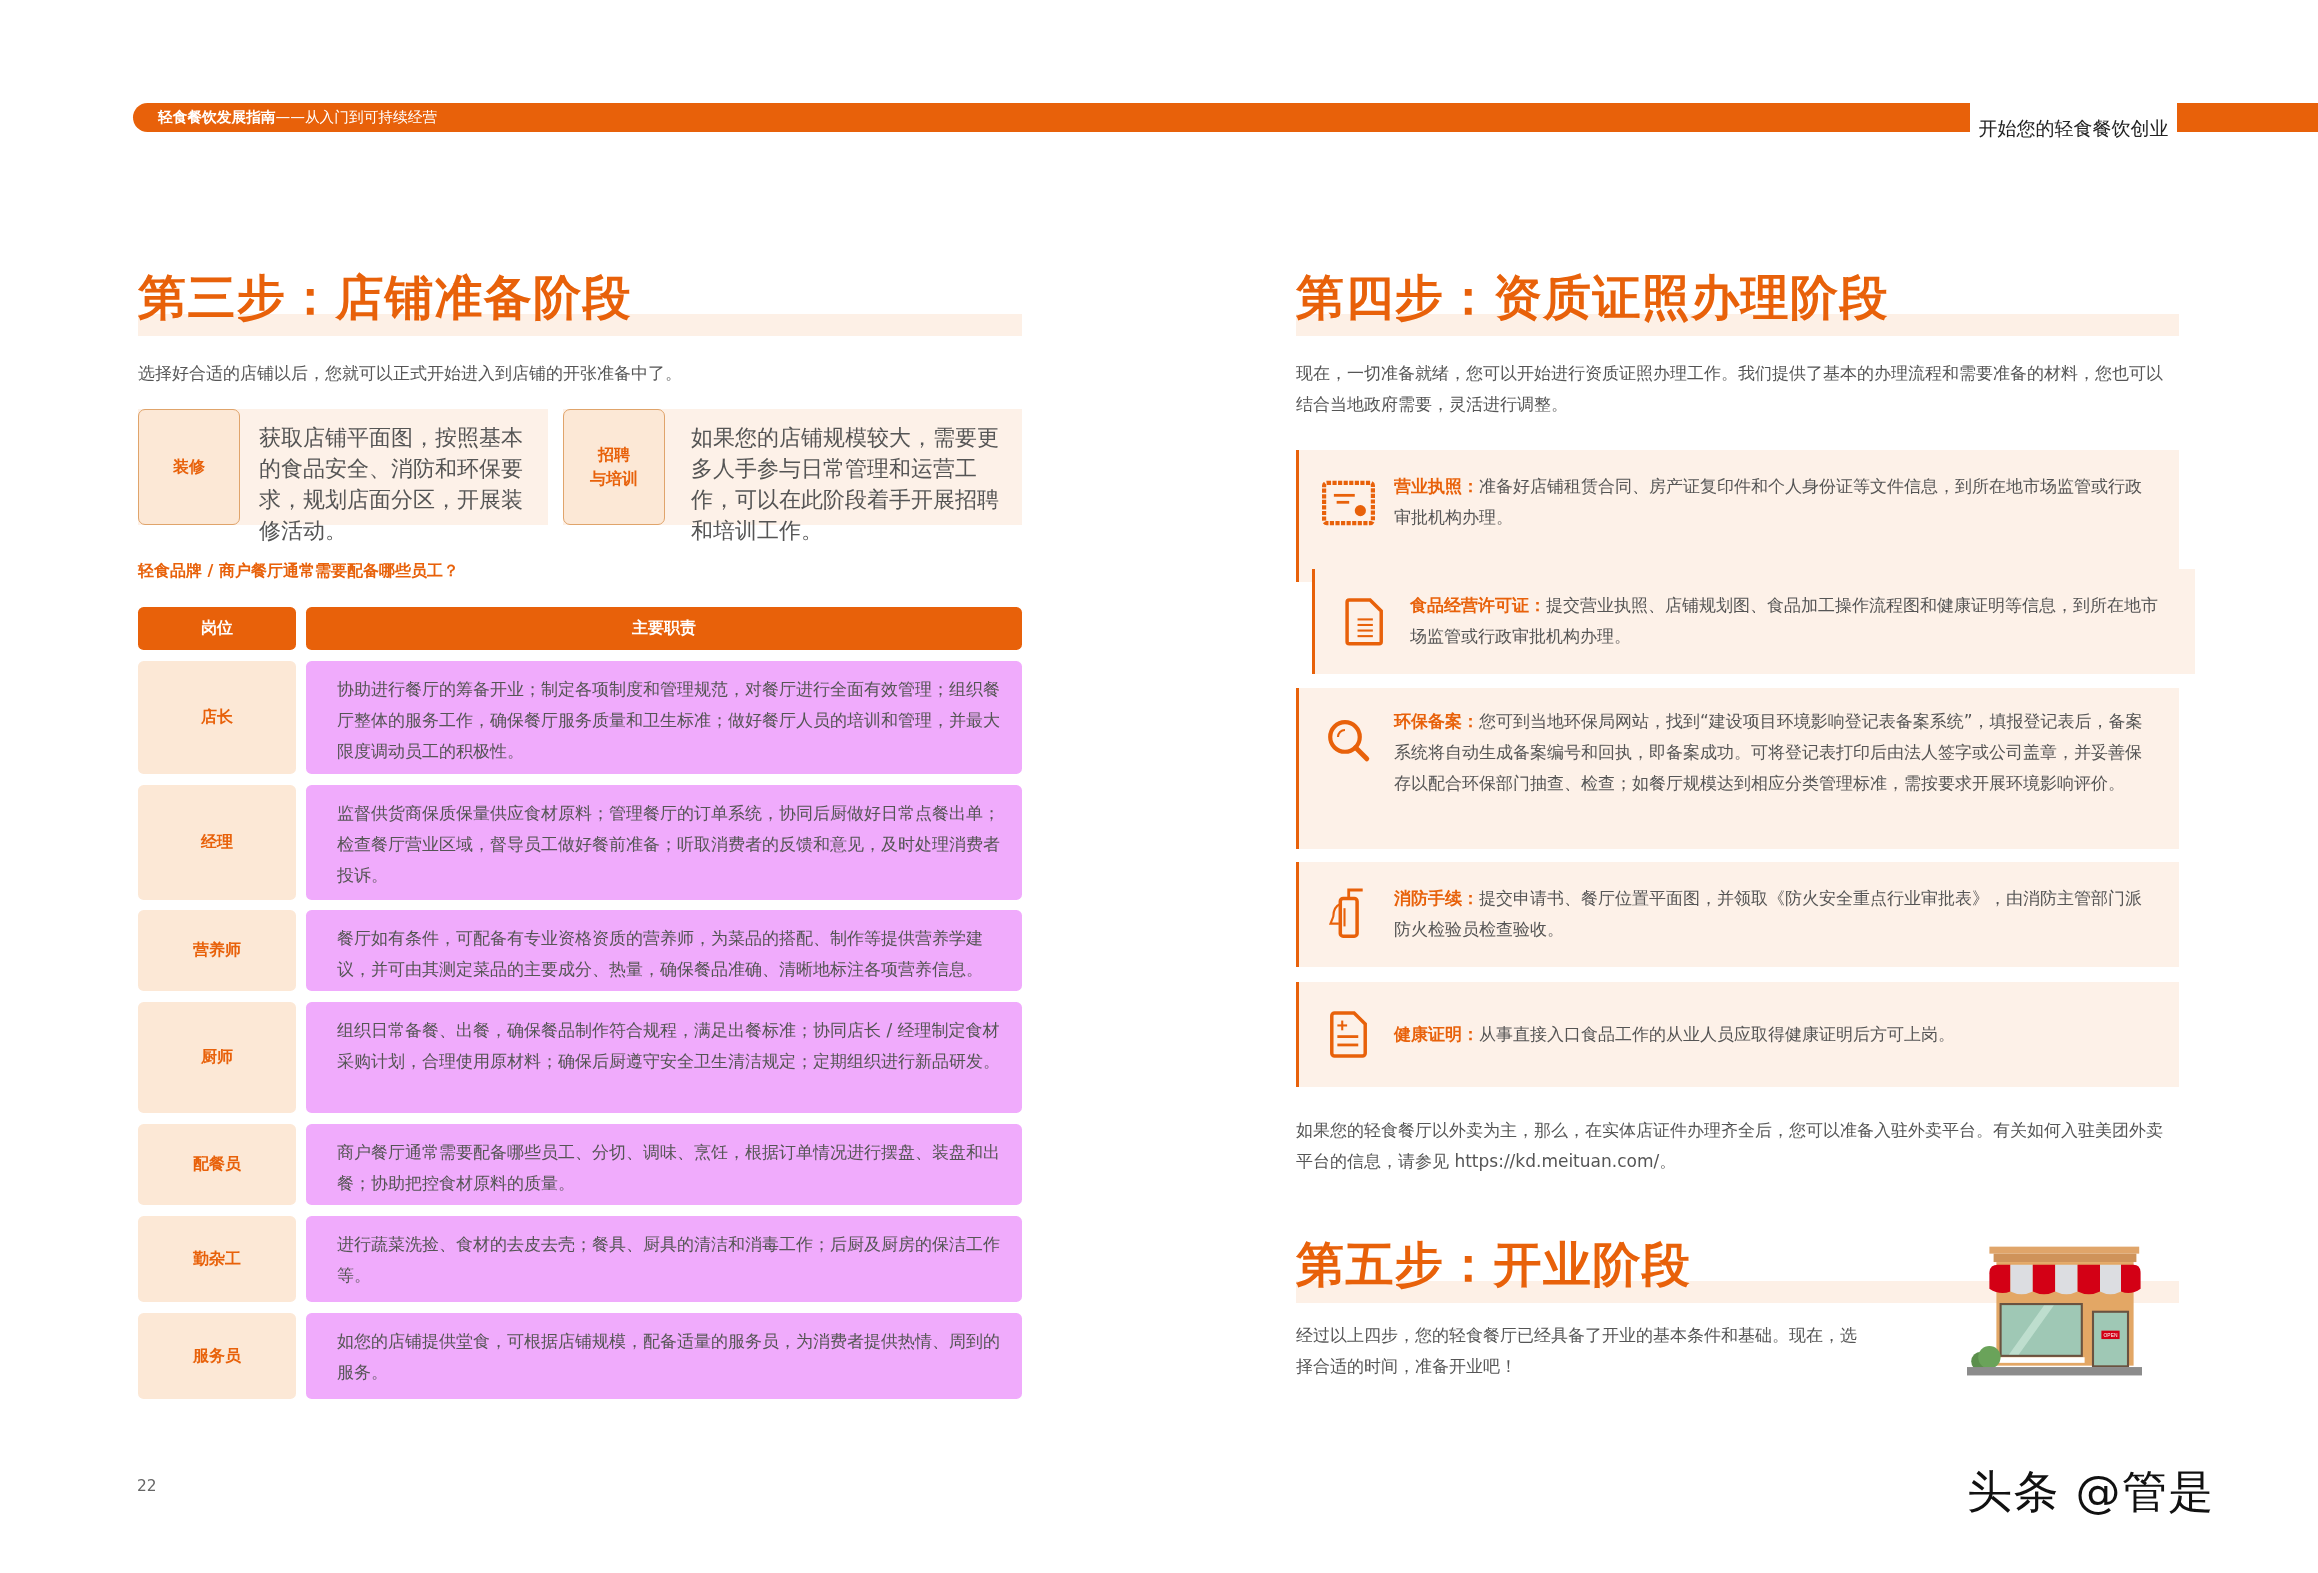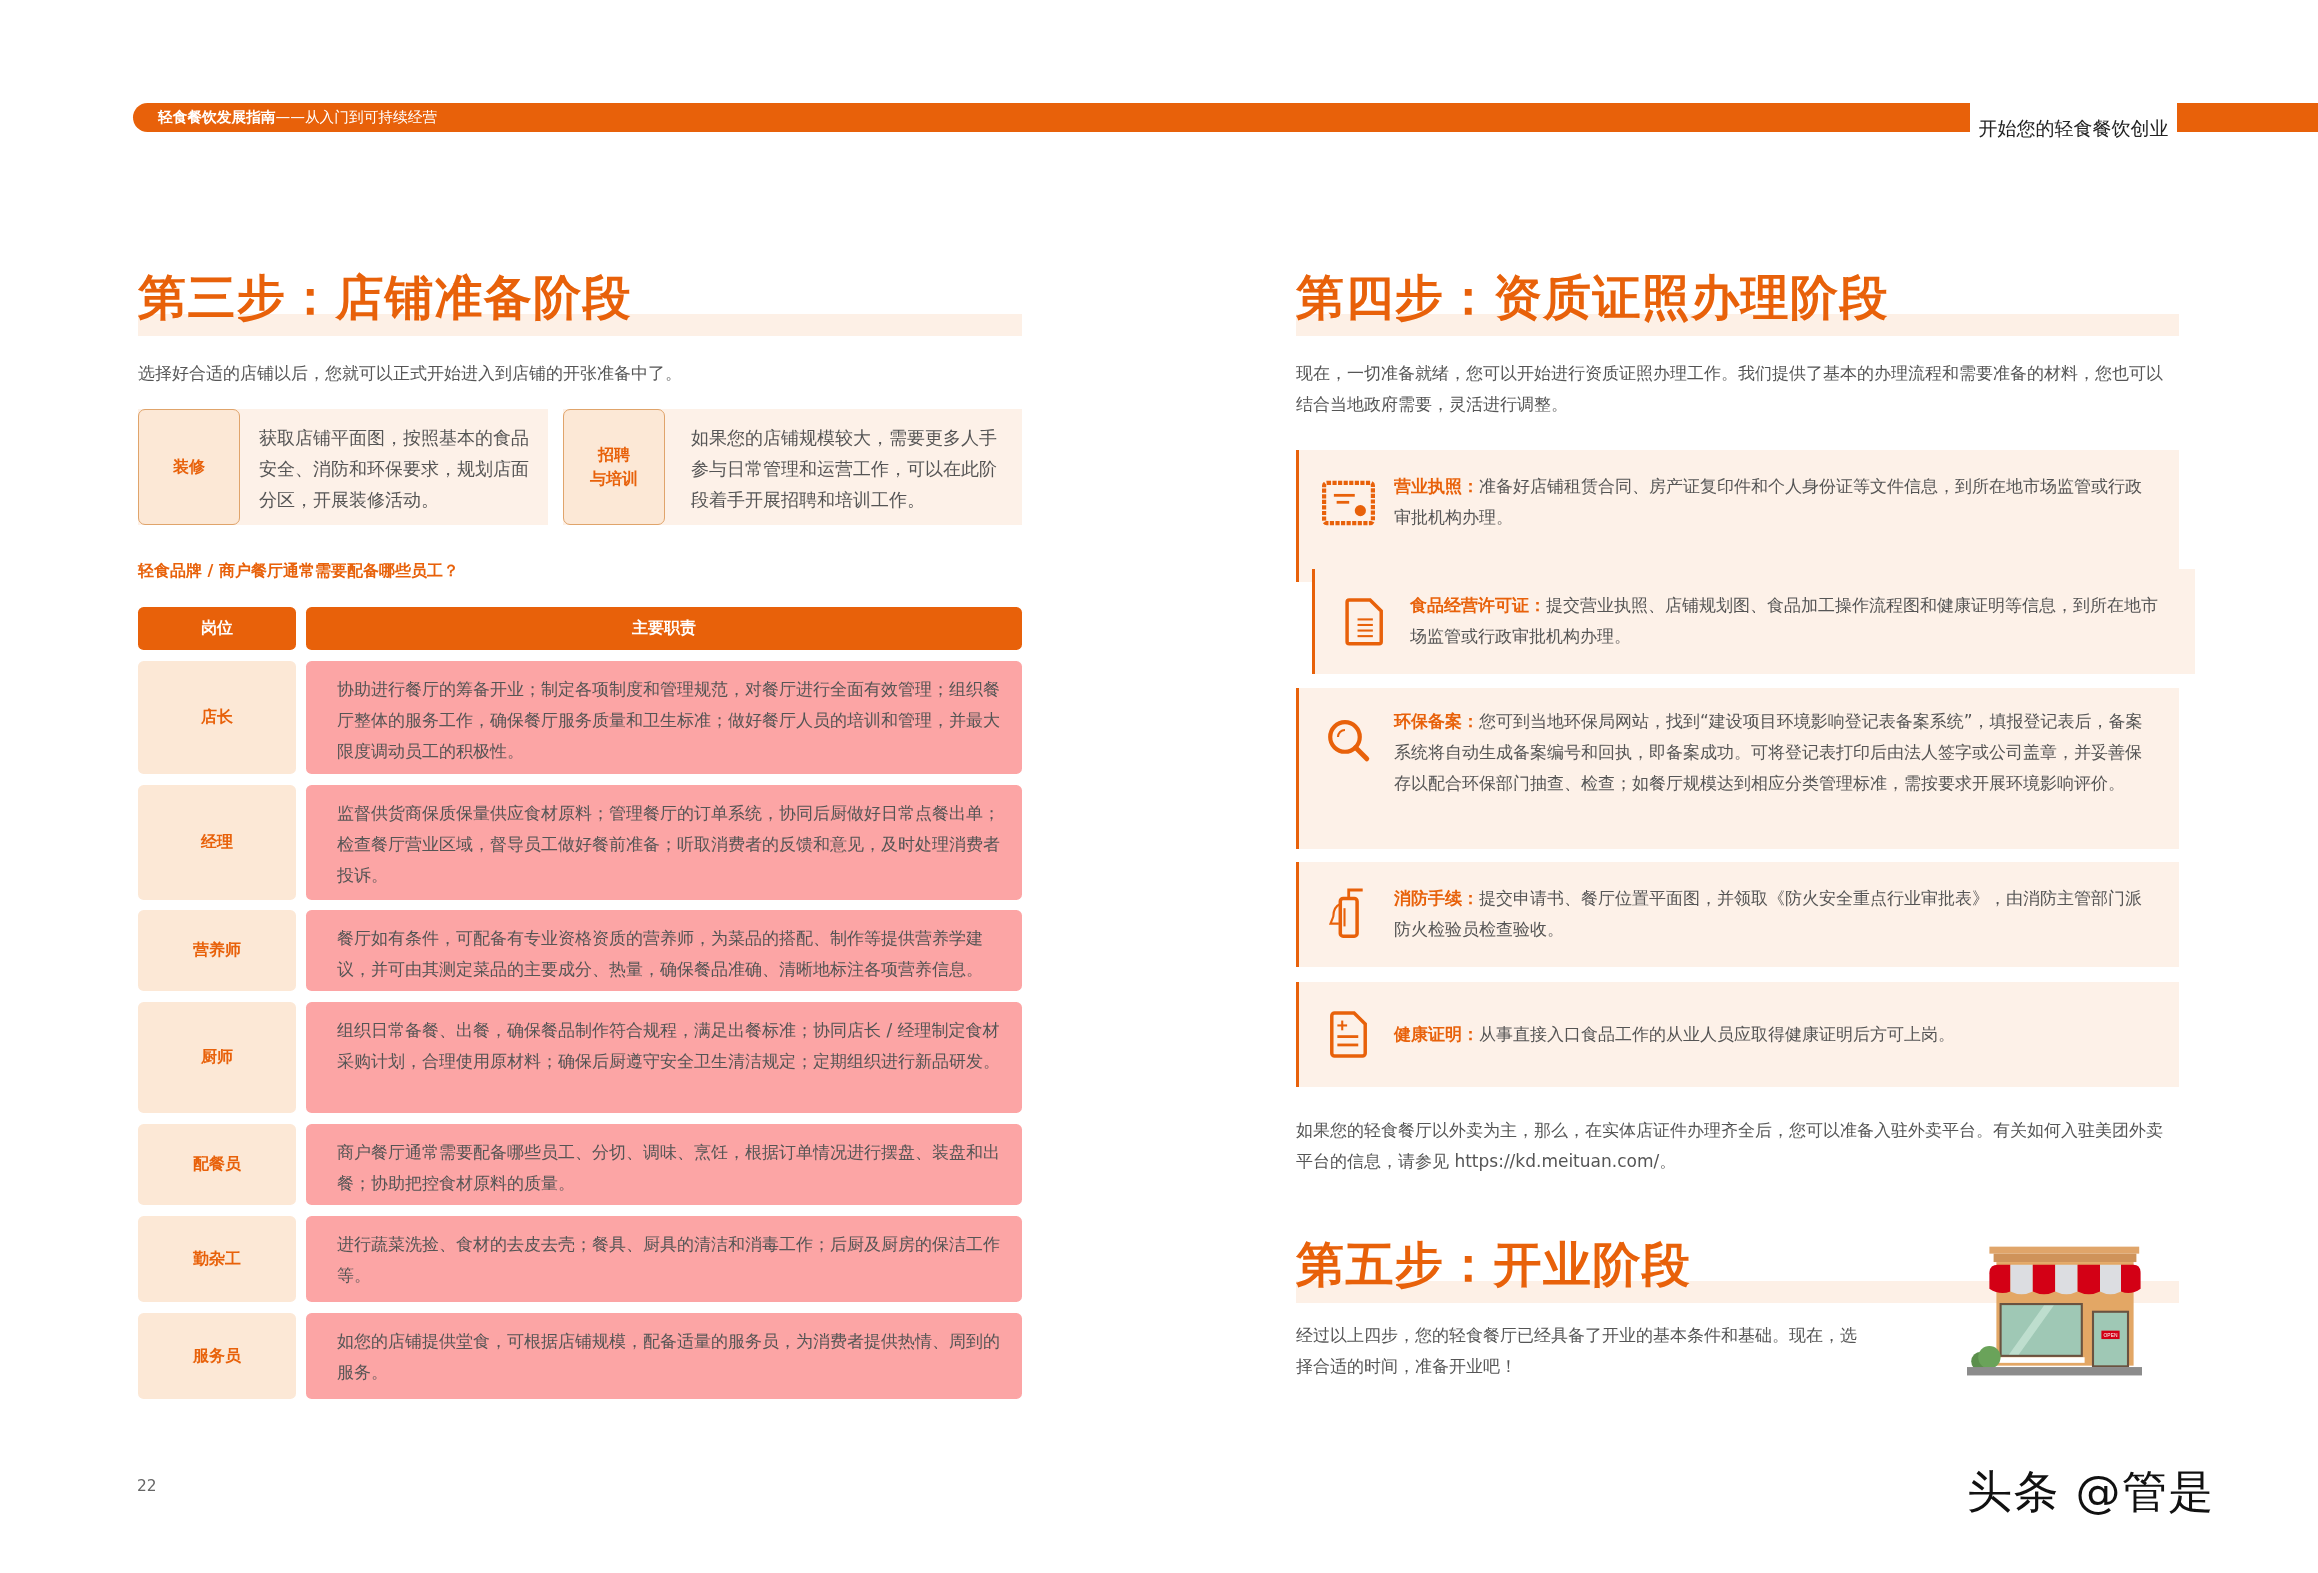--- a/index.html
+++ b/index.html
@@ -34,35 +34,35 @@
   .para { position: absolute; font-size: 17px; line-height: 31px; color: #555555; }
 
   
   .card { position: absolute; top: 409px; height: 116px; background: #fdf1e8; }
   .card .tag {
     position: absolute; left: 0; top: 0; width: 102px; height: 116px;
     border: 1.4px solid #e0a46b; border-radius: 7px; background: #fce8d6;
     display: flex; align-items: center; justify-content: center; text-align: center;
     color: #e8610a; font-weight: bold; font-size: 16px; line-height: 24px;
   }
-  .card .desc { position: absolute; left: 121px; top: 12.6px; right: 14px; font-size: 18px; line-height: 31px; color: #555555; }
+  .card .desc { position: absolute; left: 121px; top: 12.6px; right: 14px; font-size: 22px; line-height: 31px; color: #555555; }
 
   .q-title { position: absolute; left: 138px; top: 561px; font-size: 16px; font-weight: bold; color: #e8610a; }
 
   
   .th { position: absolute; top: 607px; height: 43px; background: #e8610a; border-radius: 5.6px;
         color: #ffffff; font-weight: bold; font-size: 16px; display: flex; align-items: center; justify-content: center; }
   .row { position: absolute; left: 138px; width: 884px; }
   .row .role {
     position: absolute; left: 0; top: 0; bottom: 0; width: 158px; background: #fce8d6; border-radius: 5.6px;
     display: flex; align-items: center; justify-content: center;
     color: #e8610a; font-weight: bold; font-size: 16px;
   }
   .row .duty {
-    position: absolute; left: 168px; right: 0; top: 0; bottom: 0; background: #fca5a5; border-radius: 5.6px;
+    position: absolute; left: 168px; right: 0; top: 0; bottom: 0; background: #f0abfc; border-radius: 5.6px;
     padding: 12.6px 15.4px 0 31px; font-size: 17px; line-height: 31px; color: #555555;
   }
 
   
   .item { position: absolute; left: 1296px; width: 883px; background: #fdf1e8; border-left: 3.5px solid #e8610a; }
   .item .ico { position: absolute; left: 21px; width: 56px; height: 56px; display: flex; align-items: center; justify-content: center; }
   .item .body { position: absolute; left: 95px; right: 21px; font-size: 17px; line-height: 31px; color: #555555; }
   .item .body .k { color: #e8610a; font-weight: bold; }
 
   .page-num { position: absolute; left: 137px; top: 1477px; font-size: 15.4px; color: #666666; }

